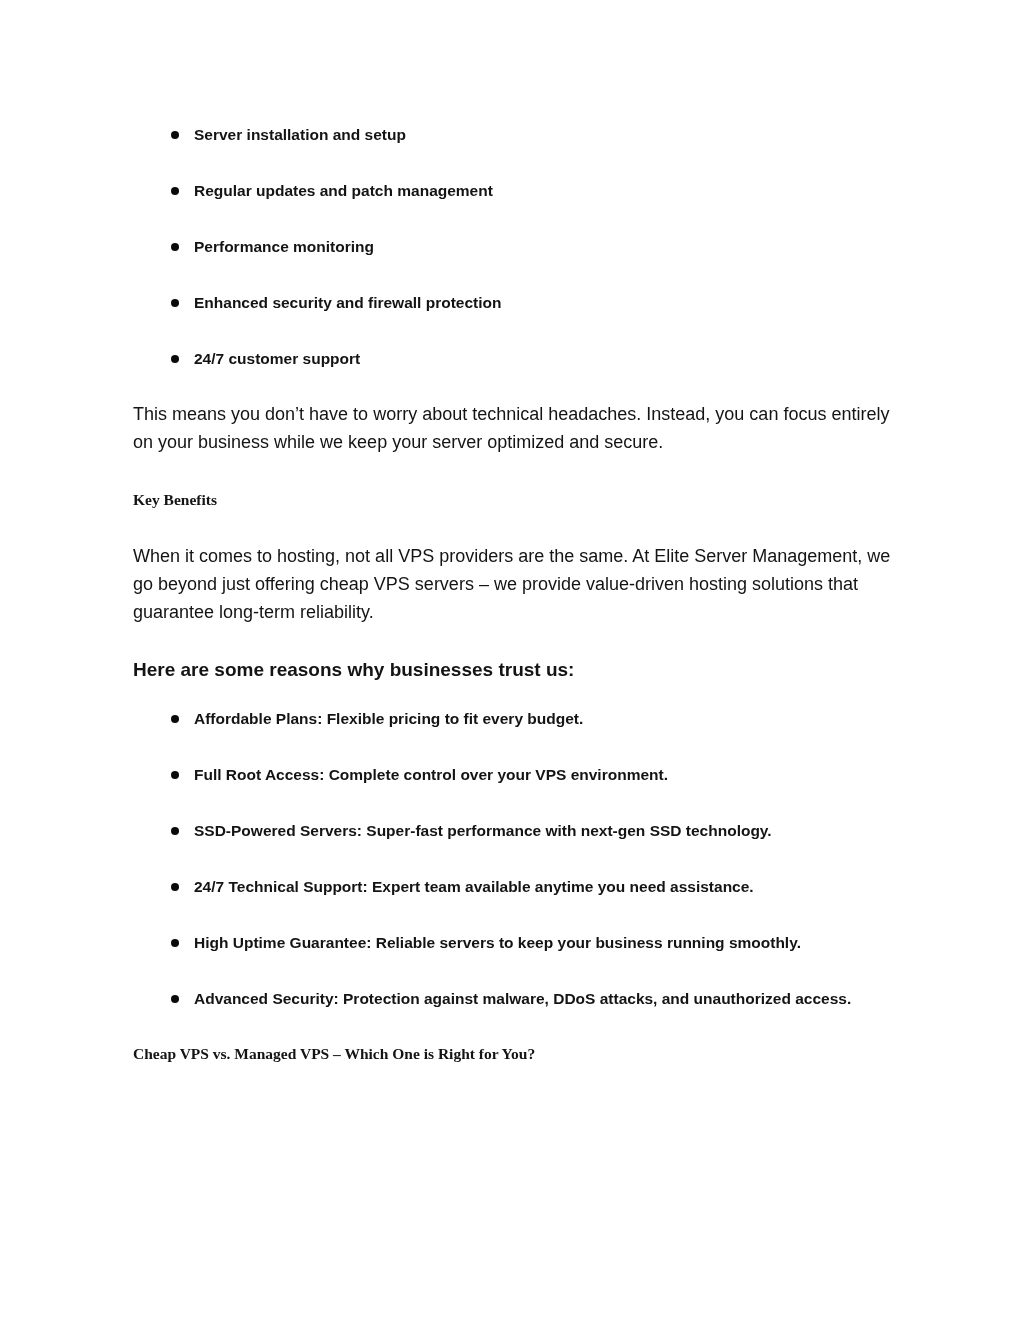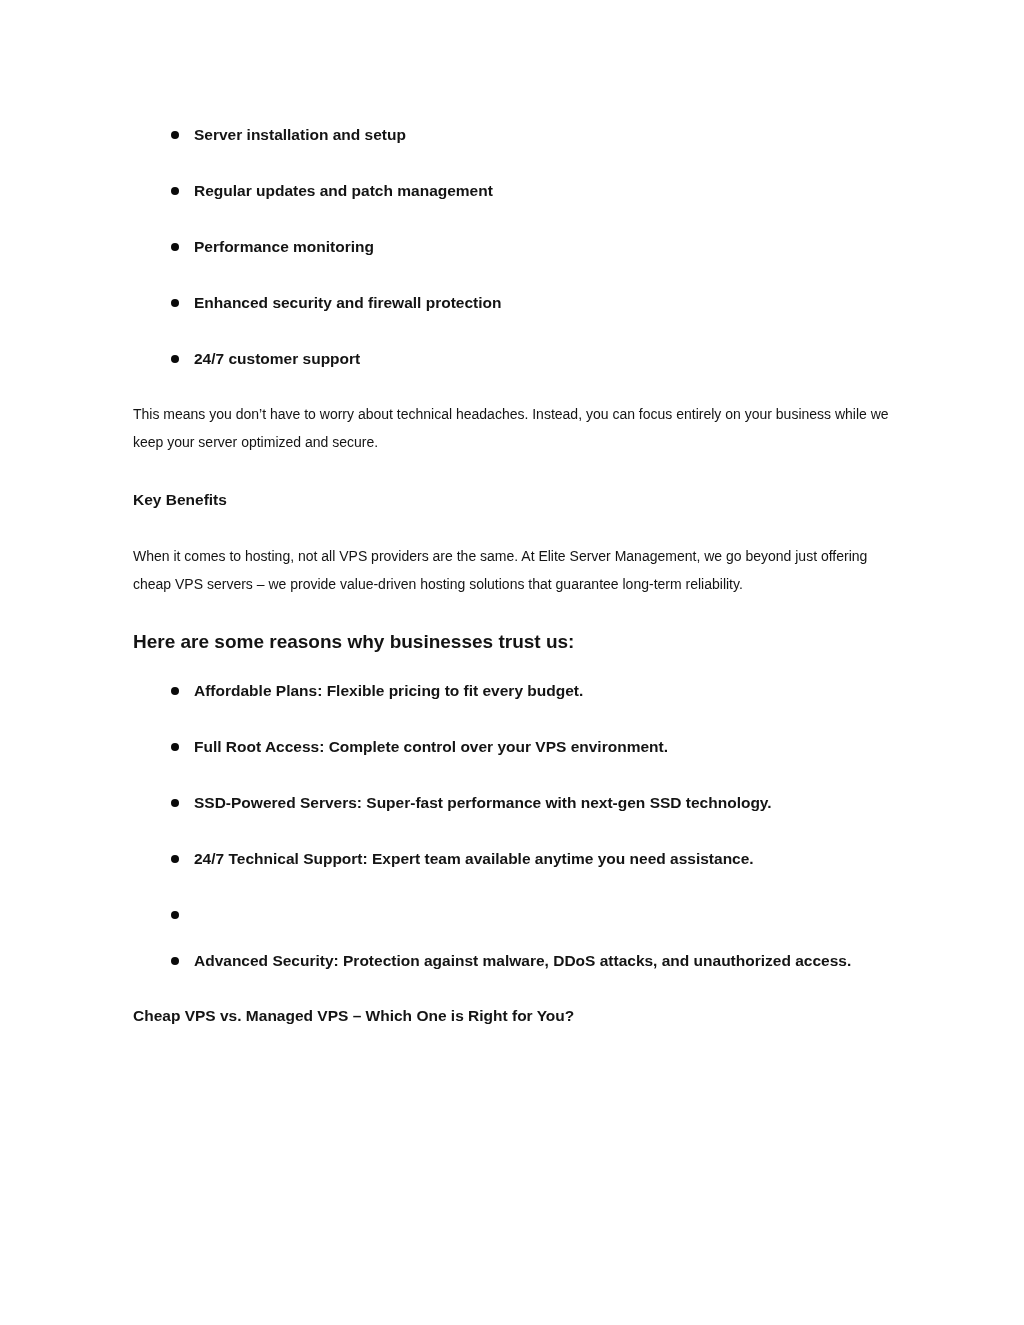--- a/index.html
+++ b/index.html
@@ -41,29 +41,30 @@
     height: 8px;
     border-radius: 50%;
     background: #0a0a0a;
     margin: 11px 15px 0 38px;
   }
   .li-text {
     max-width: 690px;
   }
   .para {
     margin: 0 0 30px 0;
-    font-size: 14px;
+    font-size: 18px;
     line-height: 28px;
     font-weight: 400;
   }
   .heading {
     margin: 0 0 28px 0;
     font-size: 15.5px;
     line-height: 28px;
     font-weight: 700;
+    font-family: Liberation Serif, serif;
   }
   .lead-in {
     margin: 0 0 20px 0;
     font-size: 19px;
     line-height: 28px;
     font-weight: 700;
   }
 </style>
 </head>
 <body>
@@ -114,20 +115,21 @@
       <li>
         <span class="bullet-dot"></span>
         <span class="li-text">SSD-Powered Servers: Super-fast performance with next-gen SSD technology.</span>
       </li>
       <li>
         <span class="bullet-dot"></span>
         <span class="li-text">24/7 Technical Support: Expert team available anytime you need assistance.</span>
       </li>
       <li>
         <span class="bullet-dot"></span>
+        <span class="li-text">High Uptime Guarantee: Reliable servers to keep your business running smoothly.</span>
       </li>
       <li>
         <span class="bullet-dot"></span>
         <span class="li-text">Advanced Security: Protection against malware, DDoS attacks, and unauthorized access.</span>
       </li>
     </ul>
 
     <h3 class="heading">Cheap VPS vs. Managed VPS – Which One is Right for You?</h3>
 
   </div>

